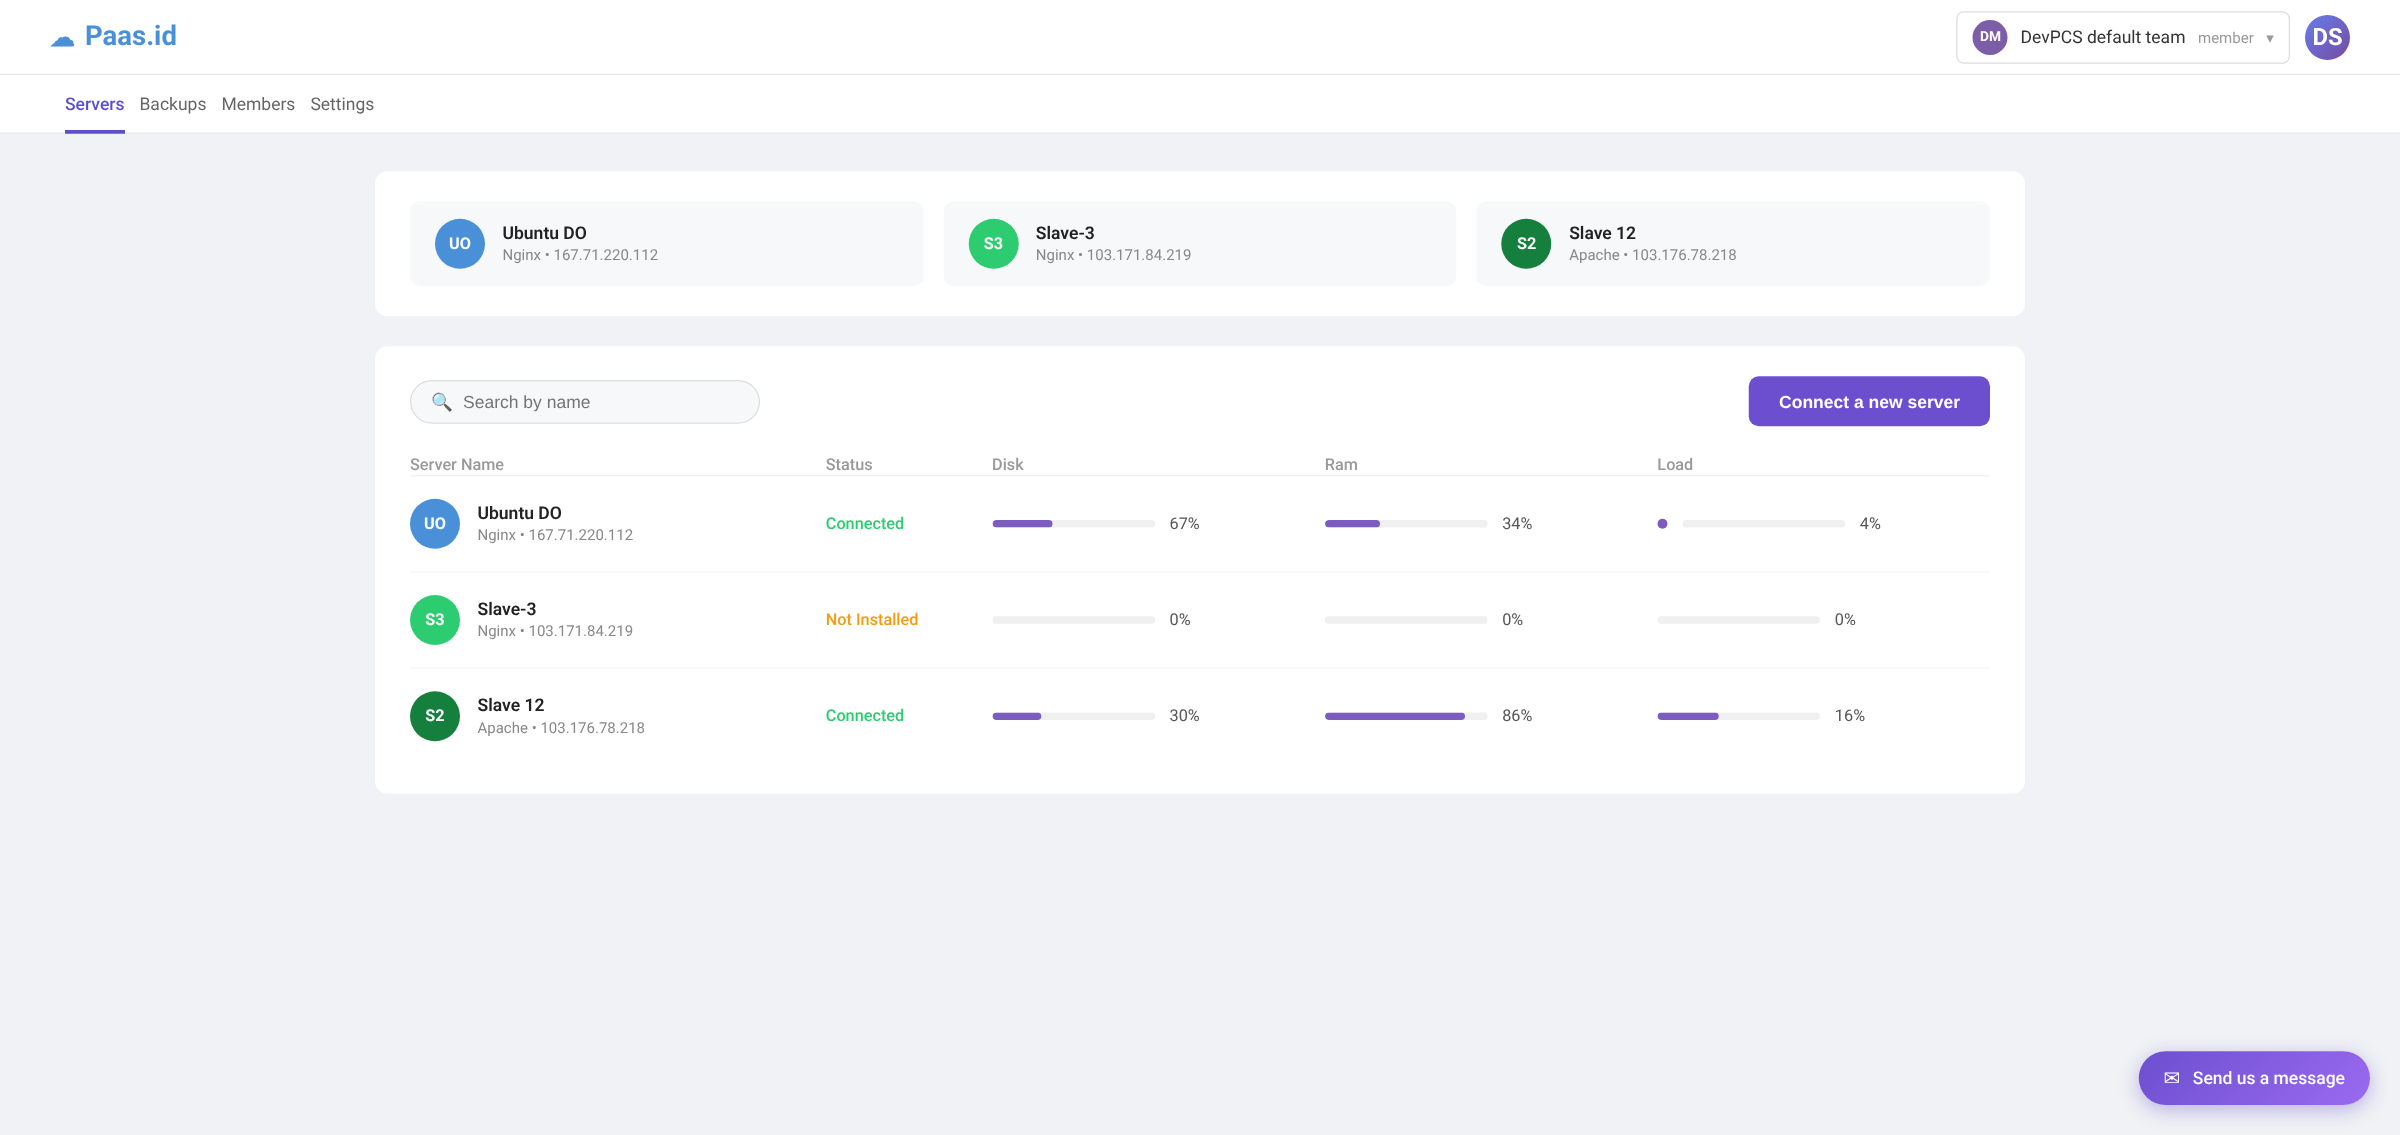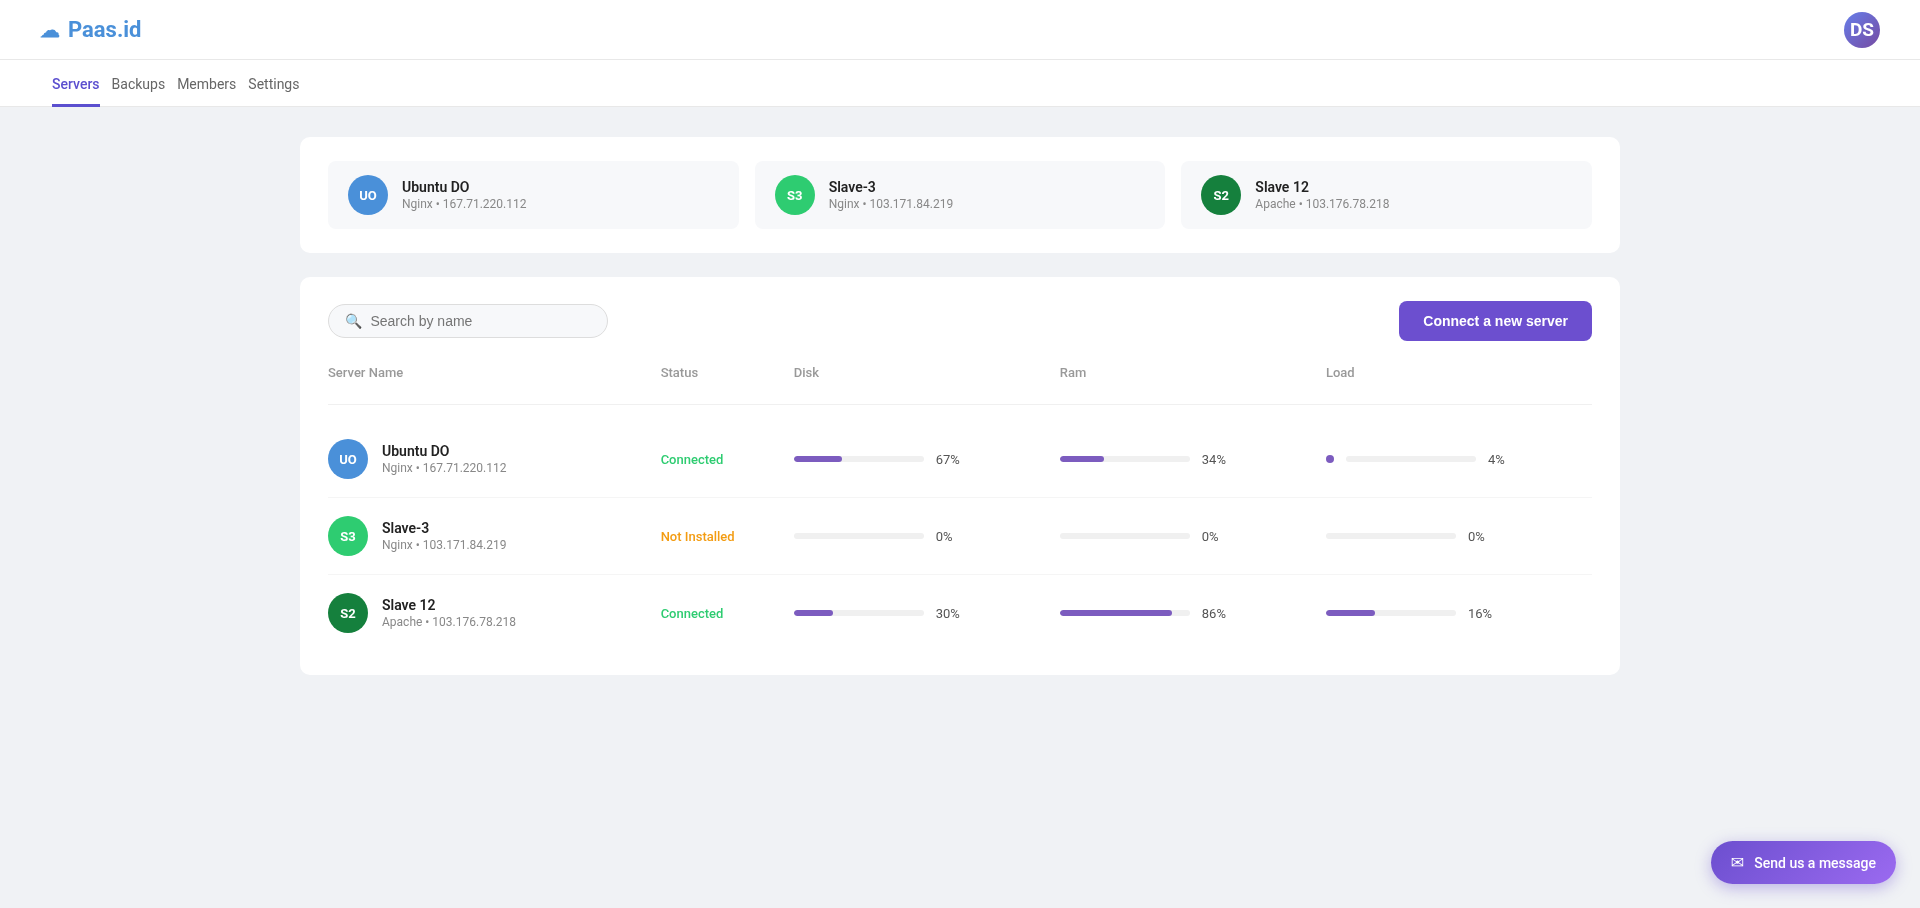--- a/index.html
+++ b/index.html
@@ -206,23 +206,23 @@
       font-size: 14px;
       font-weight: 600;
       cursor: pointer;
       white-space: nowrap;
     }
 
     
     .table-header {
       display: grid;
       grid-template-columns: 2.5fr 1fr 2fr 2fr 2fr;
-      padding: 0 0 24px;
+      padding: 0 0 0;
       border-bottom: 1px solid #f0f0f0;
-      margin-bottom: 16px;
+      margin-bottom: 0;
     }
     .table-header-cell {
       font-size: 13px;
       color: #999;
       font-weight: 500;
     }
     .table-row {
       display: grid;
       grid-template-columns: 2.5fr 1fr 2fr 2fr 2fr;
       padding: 18px 0;
@@ -308,20 +308,26 @@
   </style>
 </head>
 <body>
 
 <div class="header">
   <div class="logo">
     <span class="logo-icon">☁</span>
     <span>Paas.id</span>
   </div>
   <div class="header-right">
+    <div class="team-selector">
+      <div class="team-avatar">DM</div>
+      <span class="team-name">DevPCS default team</span>
+      <span class="team-role">member</span>
+      <span class="chevron-down">▾</span>
+    </div>
     <div class="user-avatar">DS</div>
   </div>
 </div>
 
 <nav class="nav">
   <a class="nav-item active">Servers</a>
   <a class="nav-item">Backups</a>
   <a class="nav-item">Members</a>
   <a class="nav-item">Settings</a>
 </nav>

